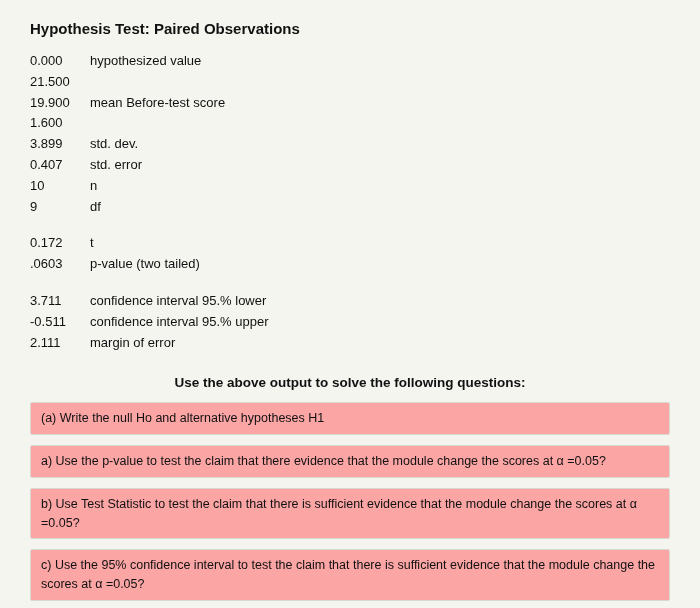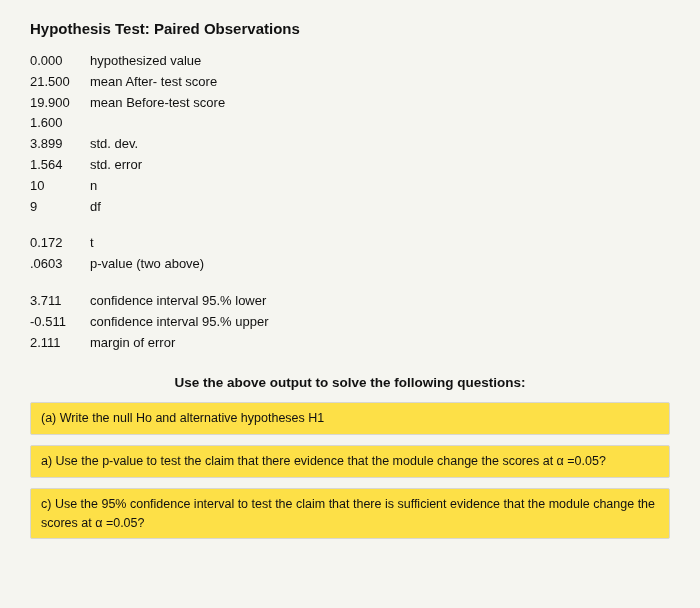--- a/index.html
+++ b/index.html
@@ -53,21 +53,21 @@
     .section-title {
       font-weight: bold;
       font-size: 13.5px;
       margin: 22px 0 12px 0;
       text-align: center;
     }
 
     .question-block {
       margin-bottom: 10px;
       padding: 6px 10px;
-      background-color: #fde047;
+      background-color: #fca5a5;
       border: 1px solid #d8d7d0;
       border-radius: 2px;
     }
 
     .question-text {
       font-size: 12.5px;
       line-height: 1.5;
     }
   </style>
 </head>
@@ -78,35 +78,34 @@
   <div class="page-title">Hypothesis Test: Paired Observations</div>
 
   <div class="stats-table">
 
   <div class="stats-row">
         <span class="stats-value">0.000</span>
         <span class="stats-label">hypothesized value</span>
       </div>
       <div class="stats-row">
         <span class="stats-value">21.500</span>
-        <span class="stats-label">mean After- test score</span>
       </div>
       <div class="stats-row">
         <span class="stats-value">19.900</span>
         <span class="stats-label">mean Before-test score</span>
       </div>
       <div class="stats-row">
         <span class="stats-value">1.600</span>
       </div>
       <div class="stats-row">
         <span class="stats-value">3.899</span>
         <span class="stats-label">std. dev.</span>
       </div>
       <div class="stats-row">
-        <span class="stats-value">1.564</span>
+        <span class="stats-value">0.407</span>
         <span class="stats-label">std. error</span>
       </div>
       <div class="stats-row">
         <span class="stats-value">10</span>
         <span class="stats-label">n</span>
       </div>
       <div class="stats-row">
         <span class="stats-value">9</span>
         <span class="stats-label">df</span>
       </div>
@@ -114,21 +113,21 @@
 
   <div class="divider"></div>
 
   <div class="stats-table">
   <div class="stats-row">
         <span class="stats-value">0.172</span>
         <span class="stats-label">t</span>
       </div>
       <div class="stats-row">
         <span class="stats-value">.0603</span>
-        <span class="stats-label">p-value (two above)</span>
+        <span class="stats-label">p-value (two tailed)</span>
       </div>
     </div>
 
   <div class="divider"></div>
 
   <div class="stats-table">
   <div class="stats-row">
         <span class="stats-value">3.711</span>
         <span class="stats-label">confidence interval 95.% lower</span>
       </div>
@@ -146,17 +145,20 @@
 
   <div>
 
   <div class="question-block">
         <div class="question-text">(a)  Write the null Ho and alternative hypotheses H1</div>
       </div>
       <div class="question-block">
         <div class="question-text">a)  Use the p-value to test the claim that there evidence that the module change the scores at α =0.05?</div>
       </div>
       <div class="question-block">
+        <div class="question-text">b)  Use Test Statistic to test the claim that there is sufficient evidence that the module change the scores at α =0.05?</div>
+      </div>
+      <div class="question-block">
         <div class="question-text">c)  Use the 95% confidence interval to test the claim that there is sufficient evidence that the module change the scores at α =0.05?</div>
       </div>
     </div>
 
 </div>
 
 </body></html>

